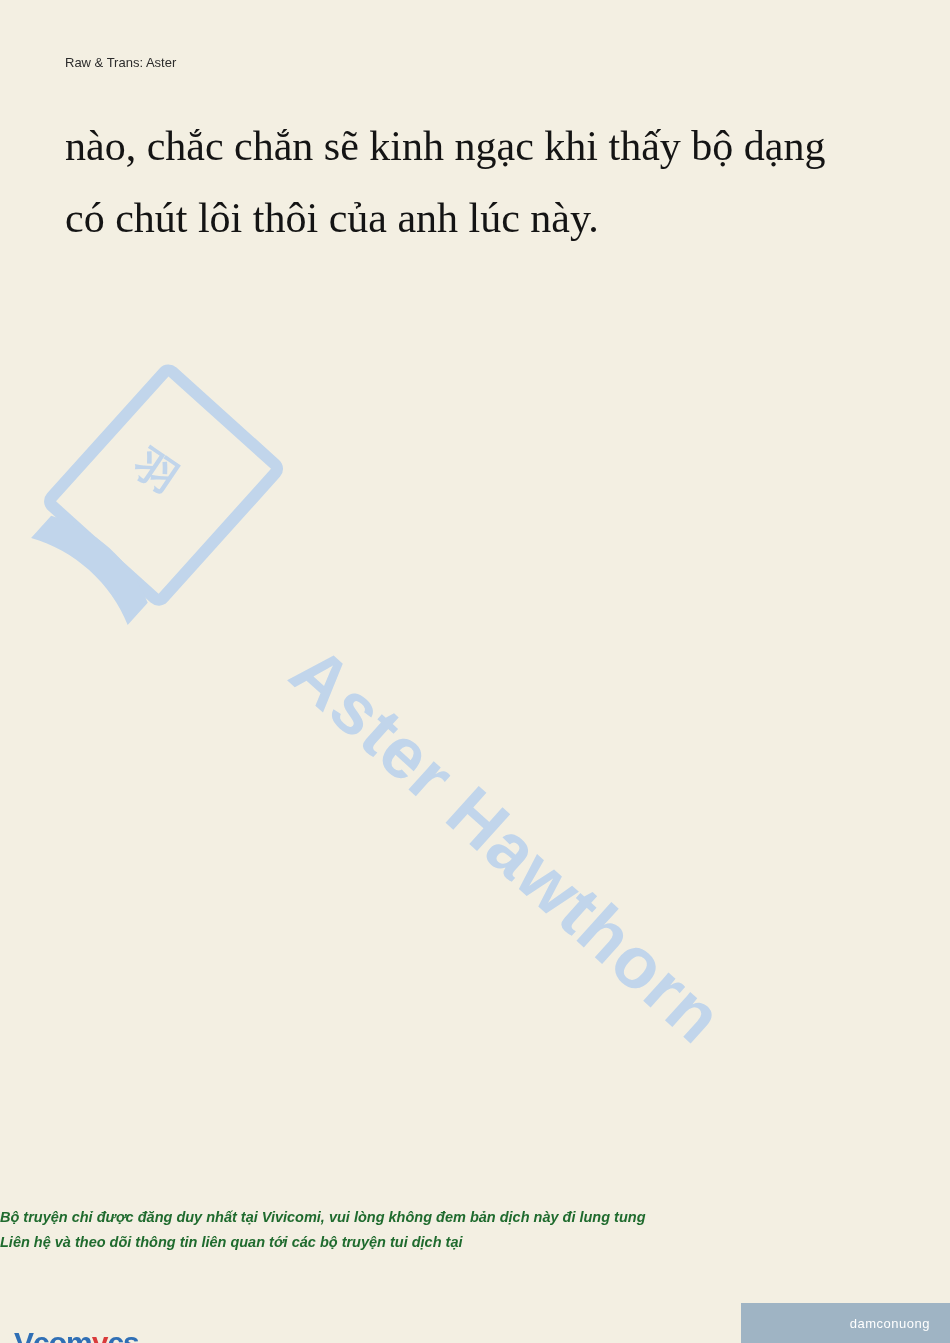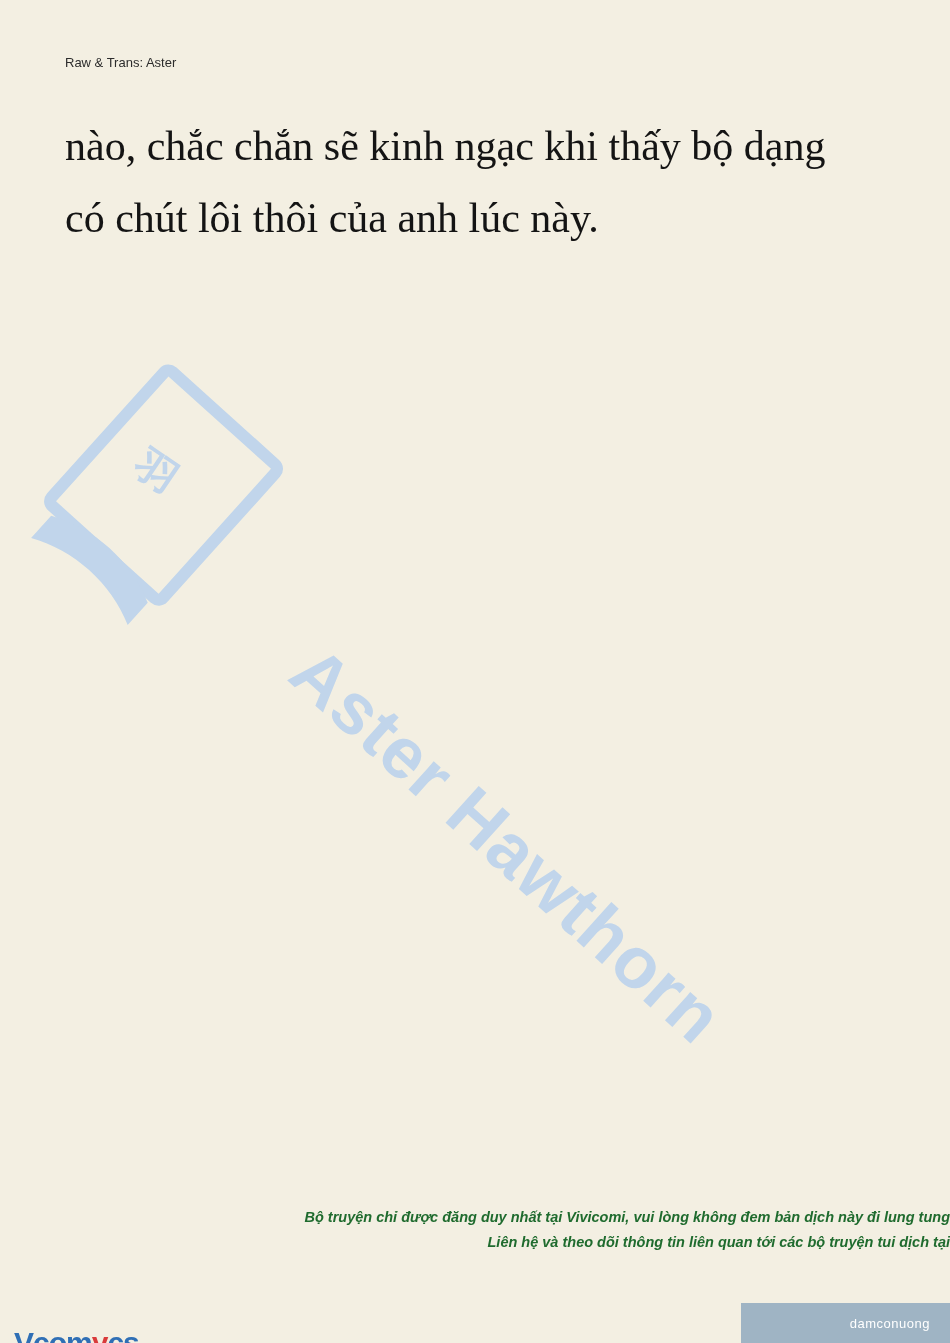--- a/index.html
+++ b/index.html
@@ -87,21 +87,21 @@
   .para.p1 { max-width: 770px; }
   .para.p2 { margin-bottom: 74px; max-width: 810px;}
   .para.p3 { max-width: 800px; }
 
   
   .notice {
     position: absolute;
     left: 0;
     right: 0;
     top: 1205px;
-    text-align: right;
+    text-align: left;
     font-family: "Liberation Sans", sans-serif;
     font-style: italic;
     font-weight: bold;
     font-size: 14.5px;
     line-height: 1.75;
     color: #1f6b2e;
     z-index: 3;
   }
 
   

